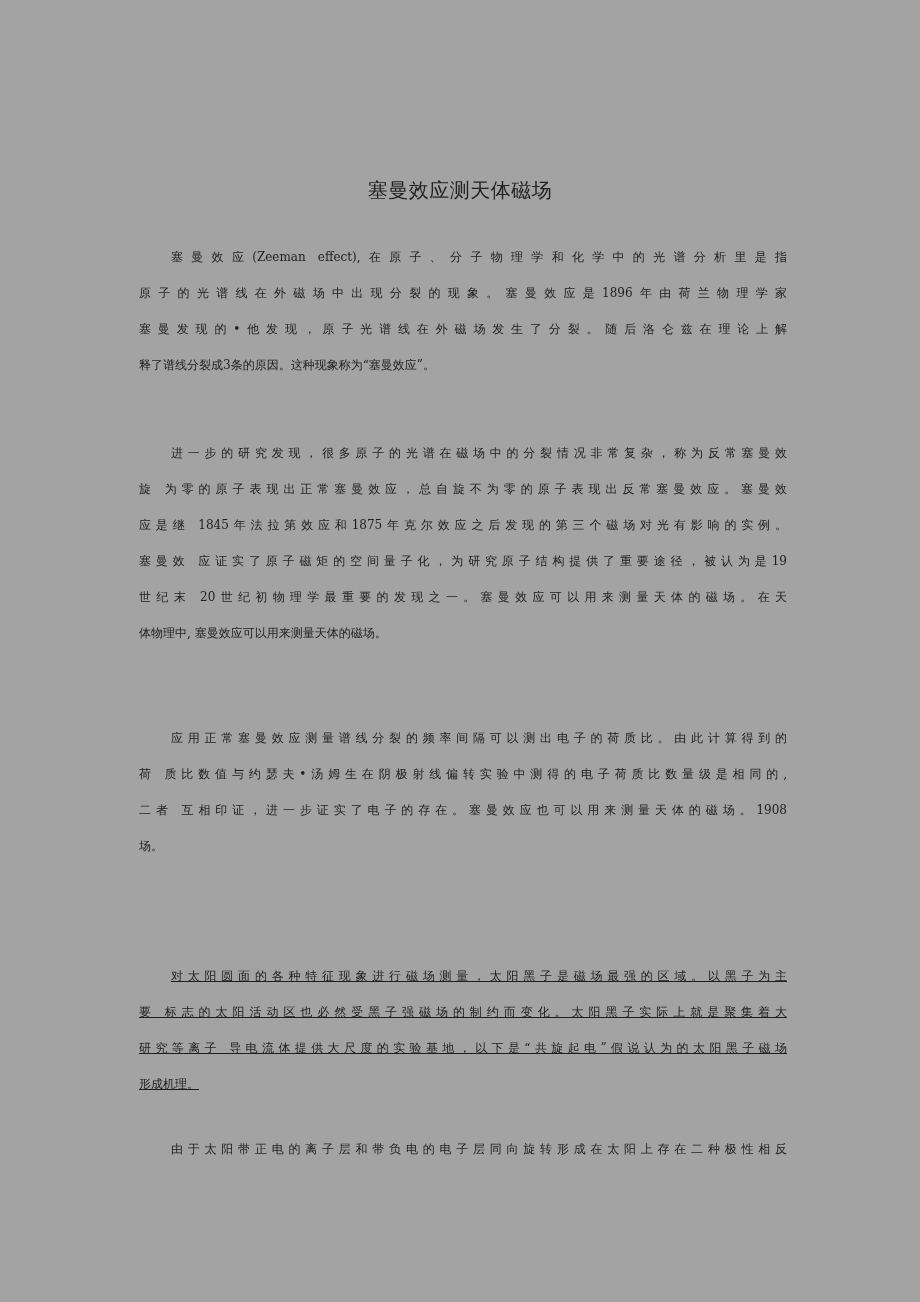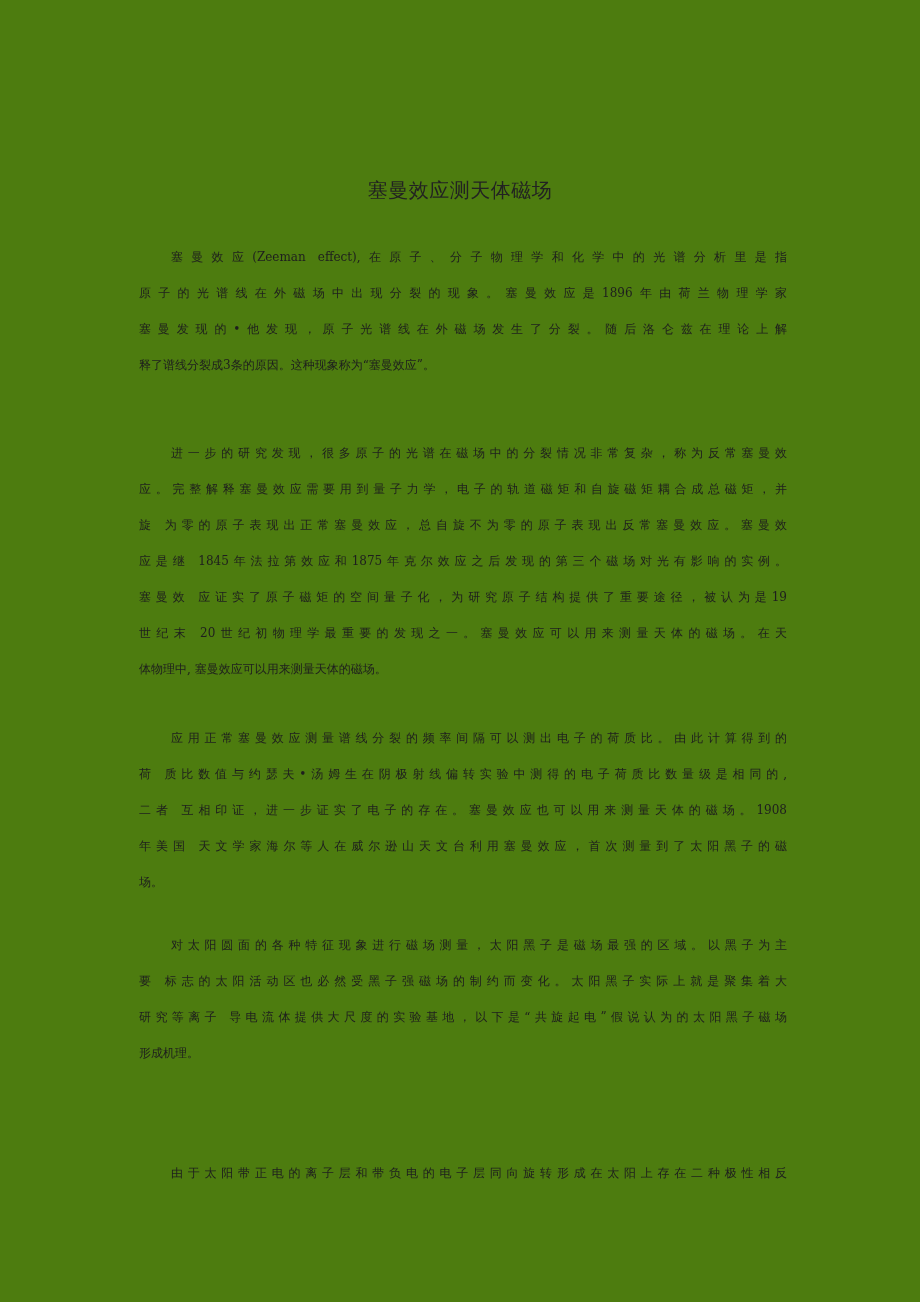--- a/index.html
+++ b/index.html
@@ -13,21 +13,21 @@
       position: relative;
       overflow: hidden;
       font-family: "DejaVu Serif", "Liberation Serif", serif;
       color: #1a1a1a;
     }
     .page {
       position: absolute;
       left: 0; top: 0;
       width: 920px;
       height: 1302px;
-      background: #4d7c0f;
+      background: #a3a3a3;
     }
     .title {
       position: absolute;
       top: 176px;
       left: 0;
       width: 920px;
       text-align: center;
       font-size: 20px;
       line-height: 28px;
       letter-spacing: 0.5px;
@@ -61,39 +61,37 @@
 
   <div class="para" style="top:239px;">
     <span class="line first">塞曼效应(Zeeman effect),在原子、分子物理学和化学中的光谱分析里是指</span>
     <span class="line">原子的光谱线在外磁场中出现分裂的现象。塞曼效应是1896年由荷兰物理学家</span>
     <span class="line">塞曼发现的•他发现，原子光谱线在外磁场发生了分裂。随后洛仑兹在理论上解</span>
     <span class="line last">释了谱线分裂成3条的原因。这种现象称为“塞曼效应”。</span>
   </div>
 
   <div class="para" style="top:435px;">
     <span class="line first">进一步的研究发现，很多原子的光谱在磁场中的分裂情况非常复杂，称为反常塞曼效</span>
-    <span class="line">应。完整解释塞曼效应需要用到量子力学，电子的轨道磁矩和自旋磁矩耦合成总磁矩，并</span>
     <span class="line">旋 为零的原子表现出正常塞曼效应，总自旋不为零的原子表现出反常塞曼效应。塞曼效</span>
     <span class="line">应是继 1845年法拉第效应和1875年克尔效应之后发现的第三个磁场对光有影响的实例。</span>
     <span class="line">塞曼效 应证实了原子磁矩的空间量子化，为研究原子结构提供了重要途径，被认为是19</span>
     <span class="line">世纪末 20世纪初物理学最重要的发现之一。塞曼效应可以用来测量天体的磁场。在天</span>
     <span class="line last">体物理中, 塞曼效应可以用来测量天体的磁场。</span>
   </div>
 
   <div class="para" style="top:720px;">
     <span class="line first">应用正常塞曼效应测量谱线分裂的频率间隔可以测出电子的荷质比。由此计算得到的</span>
     <span class="line">荷 质比数值与约瑟夫•汤姆生在阴极射线偏转实验中测得的电子荷质比数量级是相同的,</span>
     <span class="line">二者 互相印证，进一步证实了电子的存在。塞曼效应也可以用来测量天体的磁场。1908</span>
-    <span class="line">年美国 天文学家海尔等人在威尔逊山天文台利用塞曼效应，首次测量到了太阳黑子的磁</span>
     <span class="line last">场。</span>
   </div>
 
-  <div class="para" style="top:927px;">
+  <div class="para" style="top:958px;text-decoration:underline;">
     <span class="line first">对太阳圆面的各种特征现象进行磁场测量，太阳黑子是磁场最强的区域。以黑子为主</span>
     <span class="line">要 标志的太阳活动区也必然受黑子强磁场的制约而变化。太阳黑子实际上就是聚集着大</span>
     <span class="line">研究等离子 导电流体提供大尺度的实验基地，以下是“共旋起电”假说认为的太阳黑子磁场</span>
     <span class="line last">形成机理。</span>
   </div>
 
-  <div class="para" style="top:1131px;margin-top:24px;">
+  <div class="para" style="top:1131px;">
     <span class="line first">由于太阳带正电的离子层和带负电的电子层同向旋转形成在太阳上存在二种极性相反</span>
   </div>
 </div>
 
 </body></html>

